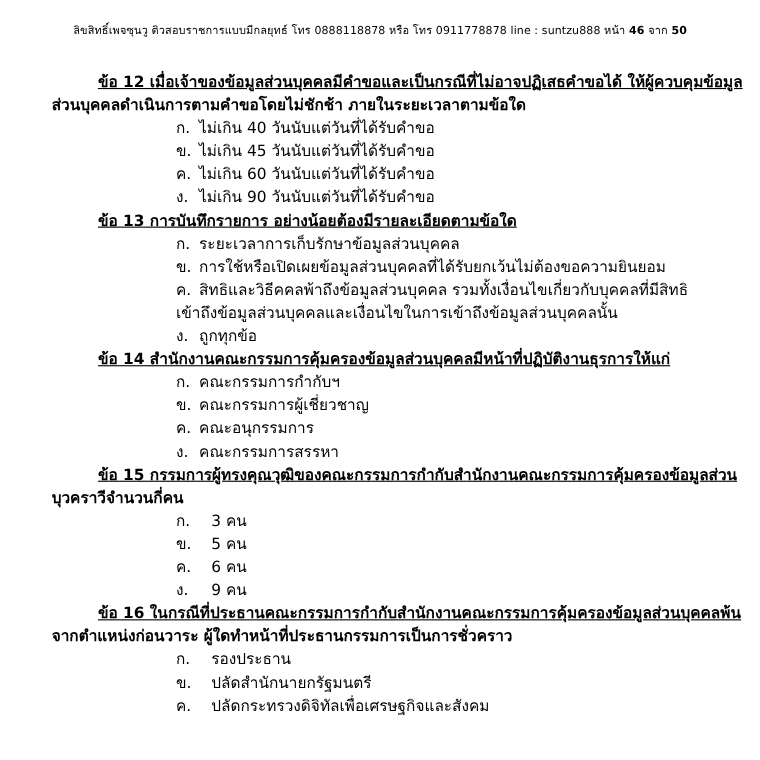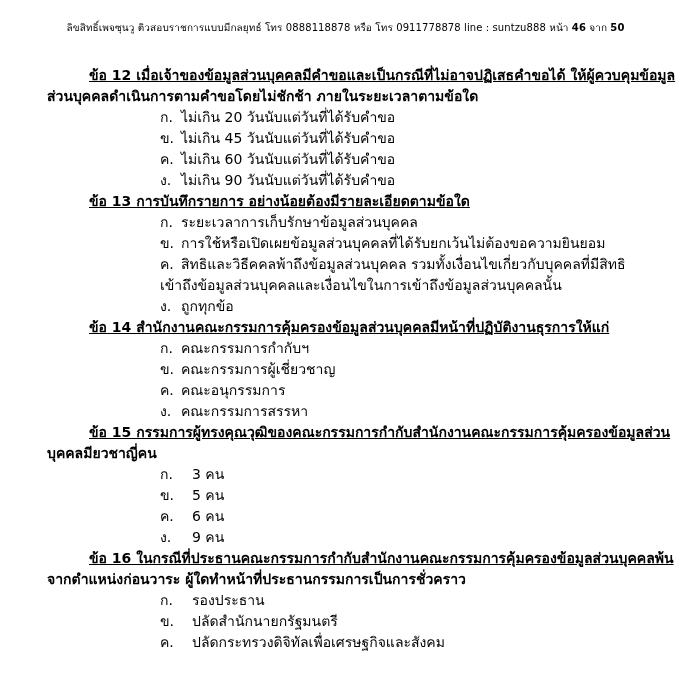--- a/index.html
+++ b/index.html
@@ -57,21 +57,21 @@
 
 <div class="page">
   <div class="header">
     <span>ลิขสิทธิ์เพจซุนวู ติวสอบราชการแบบมีกลยุทธ์ โทร 0888118878 หรือ โทร 0911778878 line : suntzu888 หน้า </span><span class="pagenum">46</span><span> จาก </span><span class="pagenum">50</span>
   </div>
   <div class="main">
       <div class="question">
         <div class="stem-line first">ข้อ 12 เมื่อเจ้าของข้อมูลส่วนบุคคลมีคำขอและเป็นกรณีที่ไม่อาจปฏิเสธคำขอได้ ให้ผู้ควบคุมข้อมูล</div>
         <div class="stem-line">ส่วนบุคคลดำเนินการตามคำขอโดยไม่ชักช้า ภายในระยะเวลาตามข้อใด</div>
         <div class="opt">
-          <div class="opt-line"><span class="opt-letter">ก.</span><span class="opt-text">ไม่เกิน 20 วันนับแต่วันที่ได้รับคำขอ</span></div>
+          <div class="opt-line"><span class="opt-letter">ก.</span><span class="opt-text">ไม่เกิน 40 วันนับแต่วันที่ได้รับคำขอ</span></div>
         </div>
         <div class="opt">
           <div class="opt-line"><span class="opt-letter">ข.</span><span class="opt-text">ไม่เกิน 45 วันนับแต่วันที่ได้รับคำขอ</span></div>
         </div>
         <div class="opt">
           <div class="opt-line"><span class="opt-letter">ค.</span><span class="opt-text">ไม่เกิน 60 วันนับแต่วันที่ได้รับคำขอ</span></div>
         </div>
         <div class="opt">
           <div class="opt-line"><span class="opt-letter">ง.</span><span class="opt-text">ไม่เกิน 90 วันนับแต่วันที่ได้รับคำขอ</span></div>
         </div>
@@ -102,21 +102,21 @@
         </div>
         <div class="opt">
           <div class="opt-line"><span class="opt-letter">ค.</span><span class="opt-text">คณะอนุกรรมการ</span></div>
         </div>
         <div class="opt">
           <div class="opt-line"><span class="opt-letter">ง.</span><span class="opt-text">คณะกรรมการสรรหา</span></div>
         </div>
       </div>
       <div class="question">
         <div class="stem-line first">ข้อ 15 กรรมการผู้ทรงคุณวุฒิของคณะกรรมการกำกับสำนักงานคณะกรรมการคุ้มครองข้อมูลส่วน</div>
-        <div class="stem-line">บุคคลมียวชาญี่คน</div>
+        <div class="stem-line">บุวคราวีจำนวนกี่คน</div>
         <div class="opt">
           <div class="opt-line"><span class="opt-letter">ก.</span><span class="opt-text">3 คน</span></div>
         </div>
         <div class="opt">
           <div class="opt-line"><span class="opt-letter">ข.</span><span class="opt-text">5 คน</span></div>
         </div>
         <div class="opt">
           <div class="opt-line"><span class="opt-letter">ค.</span><span class="opt-text">6 คน</span></div>
         </div>
         <div class="opt">

